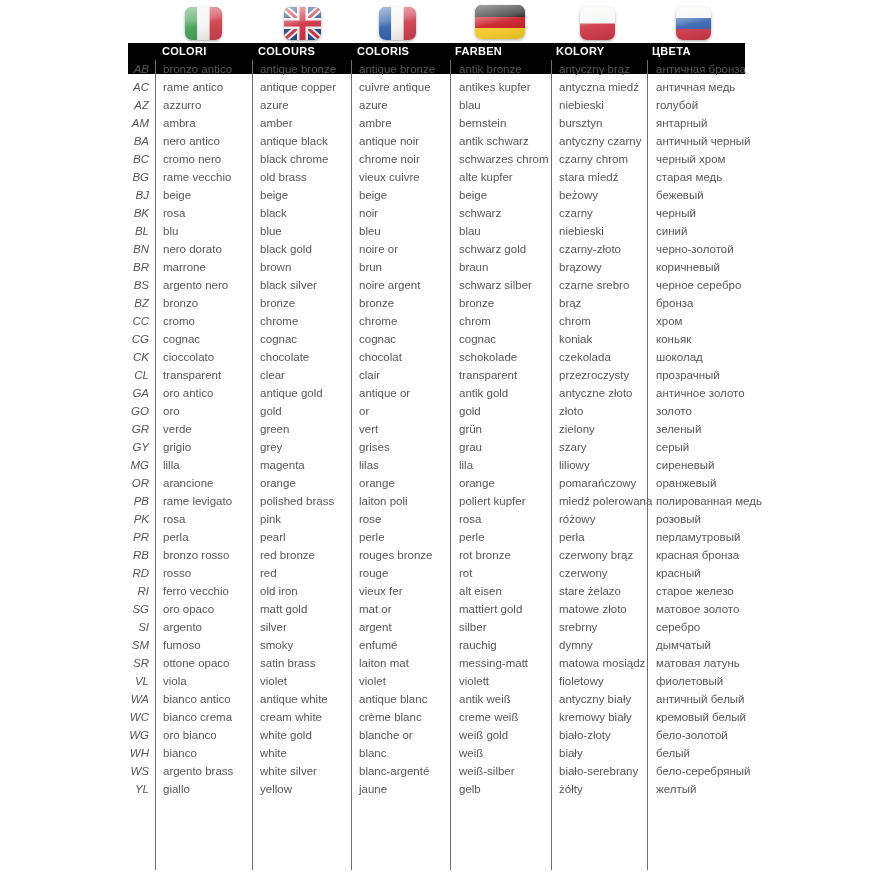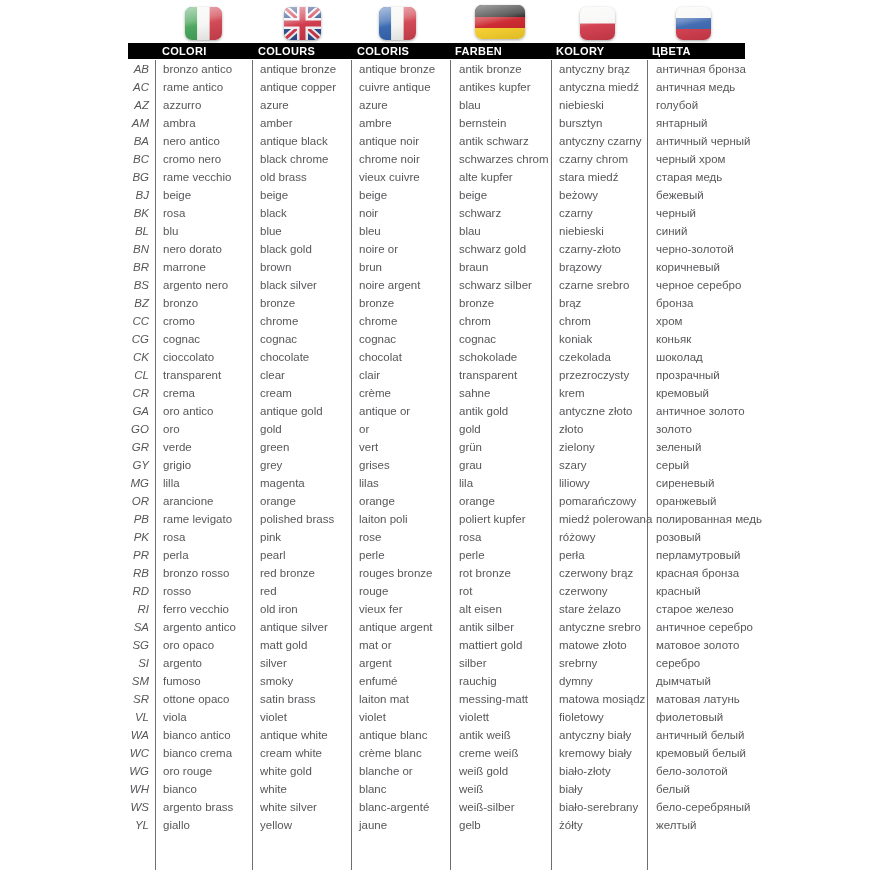--- a/index.html
+++ b/index.html
@@ -15,21 +15,21 @@
                    rgba(255,255,255,.28) 38%,rgba(255,255,255,.05) 52%,
                    rgba(0,0,0,.10) 100%);}
   .f-it{left:185px;top:7px}
   .f-uk{left:284px;top:7px}
   .f-fr{left:379px;top:7px}
   .f-de{left:475px;top:5px}
   .f-pl{left:580px;top:7px}
   .f-ru{left:676px;top:7px}
 
   
-  .bar{position:absolute;left:128px;top:43px;width:617px;height:16px;background:#000000;}
+  .bar{position:absolute;left:128px;top:43px;width:617px;height:31px;background:#000000;}
   .h{position:absolute;top:0;line-height:16px;font-size:11px;font-weight:bold;
      color:#ffffff;letter-spacing:.3px;white-space:nowrap;}
   .h0{left:34px}.h1{left:130px}.h2{left:229px}.h3{left:327px}.h4{left:428px}.h5{left:524px}
 
   
   .tbody{position:absolute;left:128px;top:60px;width:700px;height:812px;}
   .vl{position:absolute;top:0;width:1px;height:810px;background:#6e6e71;}
   .vl0{left:27px}.vl1{left:124px}.vl2{left:223px}.vl3{left:322px}.vl4{left:423px}.vl5{left:519px}
   .row{position:relative;height:18px;}
   .cell{position:absolute;top:0;font-size:11.5px;line-height:18px;color:#57575a;
@@ -278,29 +278,20 @@
   <div class="row">
     <span class="cell code">CL</span>
     <span class="cell c1">transparent</span>
     <span class="cell c2">clear</span>
     <span class="cell c3">clair</span>
     <span class="cell c4">transparent</span>
     <span class="cell c5">przezroczysty</span>
     <span class="cell c6">прозрачный</span>
   </div>
 
-  <div class="row">
-    <span class="cell code">CR</span>
-    <span class="cell c1">crema</span>
-    <span class="cell c2">cream</span>
-    <span class="cell c3">crème</span>
-    <span class="cell c4">sahne</span>
-    <span class="cell c5">krem</span>
-    <span class="cell c6">кремовый</span>
-  </div>
 
   <div class="row">
     <span class="cell code">GA</span>
     <span class="cell c1">oro antico</span>
     <span class="cell c2">antique gold</span>
     <span class="cell c3">antique or</span>
     <span class="cell c4">antik gold</span>
     <span class="cell c5">antyczne złoto</span>
     <span class="cell c6">античное золото</span>
   </div>
@@ -408,29 +399,20 @@
   <div class="row">
     <span class="cell code">RI</span>
     <span class="cell c1">ferro vecchio</span>
     <span class="cell c2">old iron</span>
     <span class="cell c3">vieux fer</span>
     <span class="cell c4">alt eisen</span>
     <span class="cell c5">stare żelazo</span>
     <span class="cell c6">старое железо</span>
   </div>
 
-  <div class="row">
-    <span class="cell code">SA</span>
-    <span class="cell c1">argento antico</span>
-    <span class="cell c2">antique silver</span>
-    <span class="cell c3">antique argent</span>
-    <span class="cell c4">antik silber</span>
-    <span class="cell c5">antyczne srebro</span>
-    <span class="cell c6">античное серебро</span>
-  </div>
 
 
   <div class="row">
     <span class="cell code">SG</span>
     <span class="cell c1">oro opaco</span>
     <span class="cell c2">matt gold</span>
     <span class="cell c3">mat or</span>
     <span class="cell c4">mattiert gold</span>
     <span class="cell c5">matowe złoto</span>
     <span class="cell c6">матовое золото</span>
@@ -492,21 +474,21 @@
     <span class="cell c1">bianco crema</span>
     <span class="cell c2">cream white</span>
     <span class="cell c3">crème blanc</span>
     <span class="cell c4">creme weiß</span>
     <span class="cell c5">kremowy biały</span>
     <span class="cell c6">кремовый белый</span>
   </div>
 
   <div class="row">
     <span class="cell code">WG</span>
-    <span class="cell c1">oro rouge</span>
+    <span class="cell c1">oro bianco</span>
     <span class="cell c2">white gold</span>
     <span class="cell c3">blanche or</span>
     <span class="cell c4">weiß gold</span>
     <span class="cell c5">biało-złoty</span>
     <span class="cell c6">бело-золотой</span>
   </div>
 
   <div class="row">
     <span class="cell code">WH</span>
     <span class="cell c1">bianco</span>

